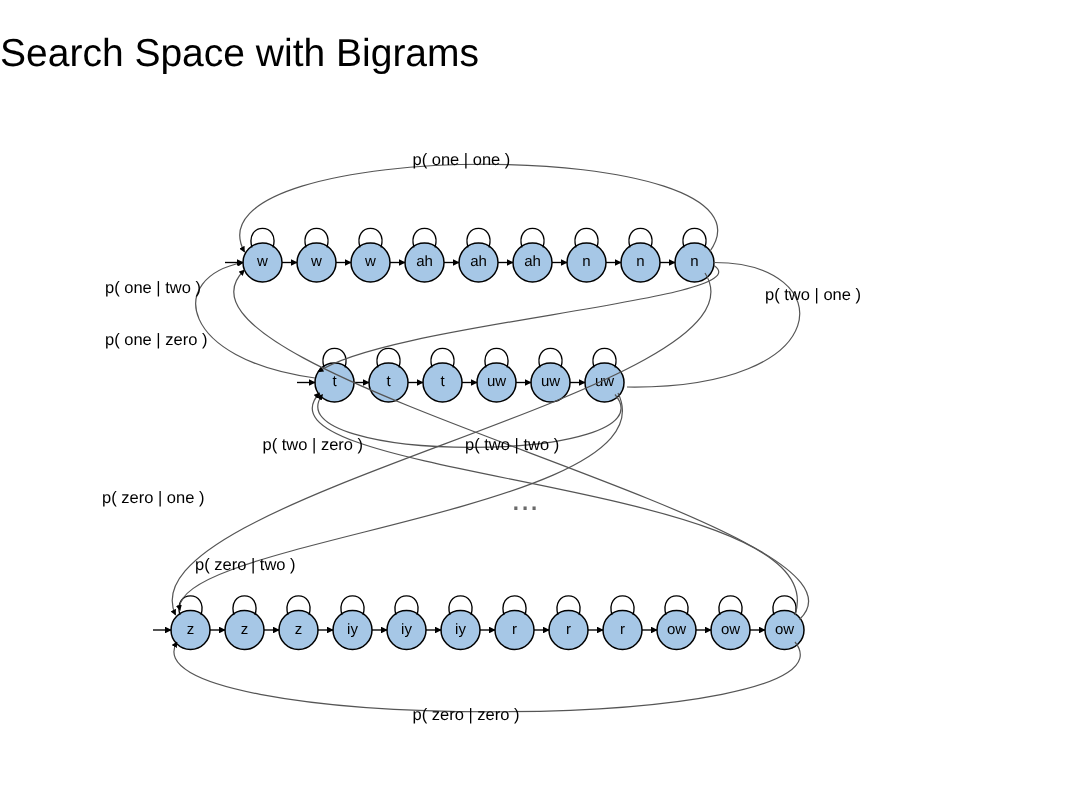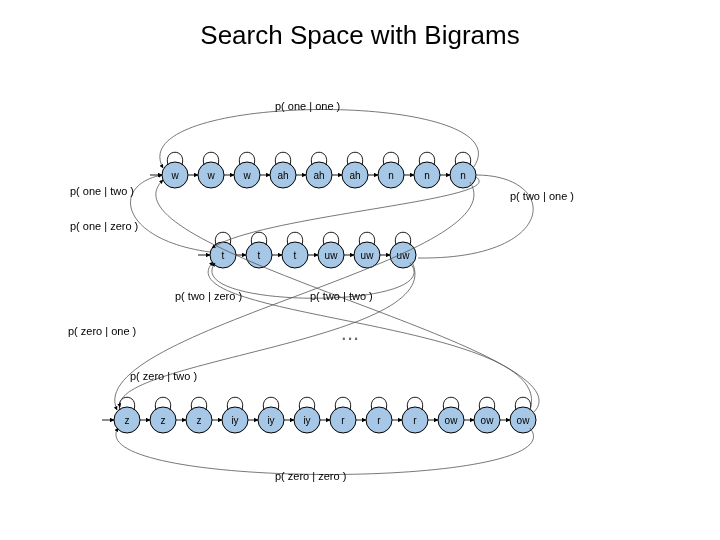--- a/index.html
+++ b/index.html
@@ -9,21 +9,21 @@
     background: #fff;
     font-family: Verdana, Geneva, sans-serif;
     position: relative;
     overflow: hidden;
   }
   .title {
     position: absolute;
     top: 20px;
     left: 0;
     right: 0;
-    text-align: center;
+    text-align: left;
     font-size: 26px;
     color: #000;
   }
   svg { position: absolute; top: 0; left: 0; }
   .state {
     fill: #a6c7e6;
     stroke: #000;
     stroke-width: 1;
   }
   .state-label {

